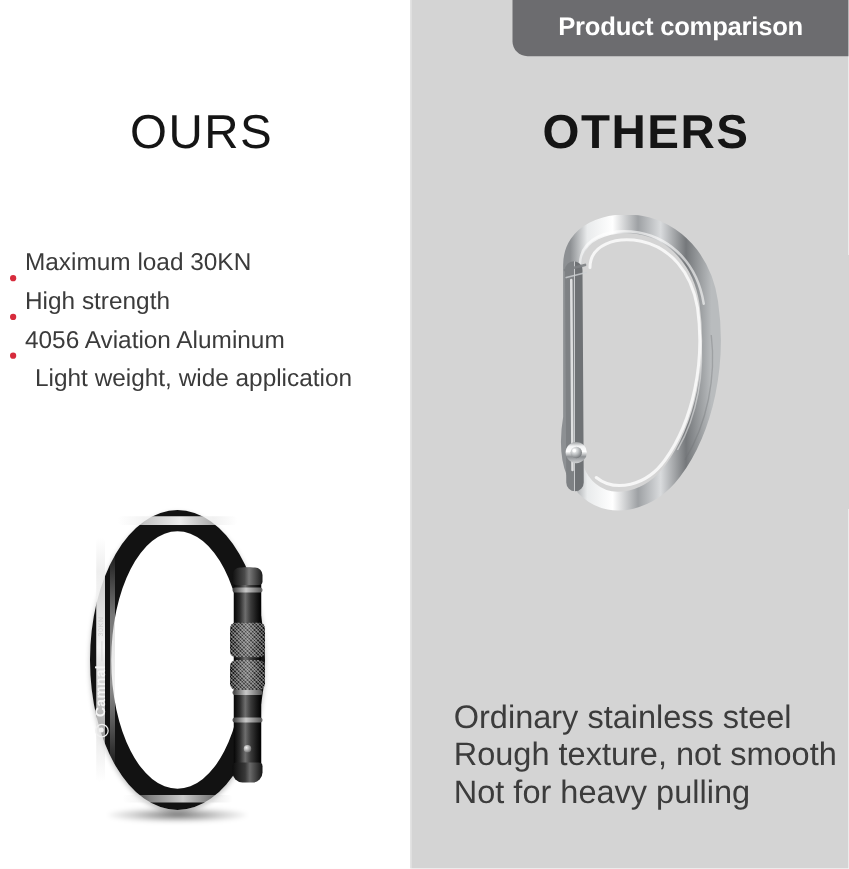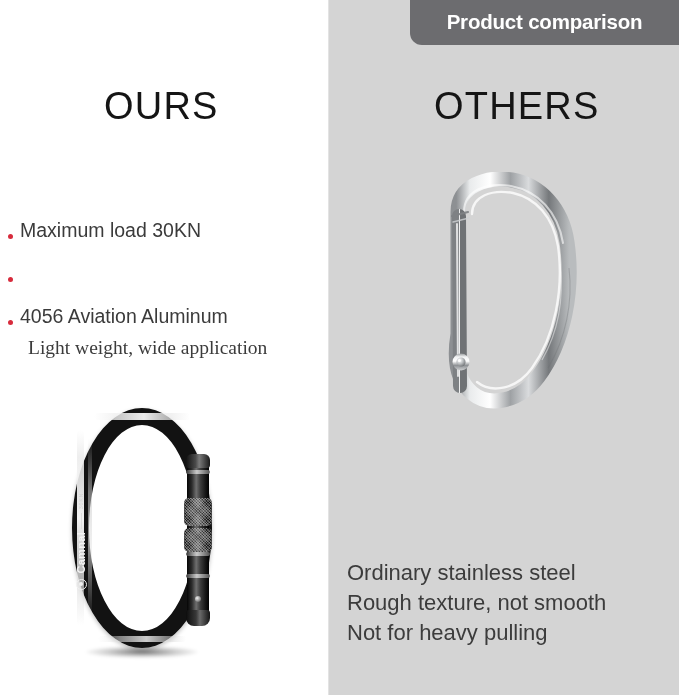--- a/index.html
+++ b/index.html
@@ -62,33 +62,32 @@
   
   .heading {
     position: absolute;
     font-size: 38px;
     font-weight: 300;
     color: #151515;
     letter-spacing: 1.2px;
     white-space: nowrap;
   }
   .heading.ours   { left: 104px;  top: 85px; }
-  .heading.others { left: 434px; top: 85px; }
+  .heading.others { left: 434px; top: 85px; font-weight: bold; }
 
   
   .features {
     position: absolute;
     left: 8px; top: 196px;
     width: 320px;
   }
   .feature-row {
     display: flex;
-    align-items: center;
+    align-items: flex-end;
     margin-bottom: 2px;
-    margin-top: 20px;
   }
   .bullet {
     flex: 0 0 auto;
     width: 5px; height: 5px;
     border-radius: 50%;
     background: #d72b3c;
     margin-top: 12px;
     margin-right: 7px;
   }
   .feature-text {
@@ -97,33 +96,33 @@
     color: #3b3b3b;
     font-weight: 400;
     white-space: nowrap;
   }
   .feature-sub {
     margin-left: 20px;
     font-size: 19.5px;
     line-height: 29px;
     color: #3b3b3b;
     white-space: nowrap;
-    font-family: Liberation Serif, serif;
   }
 
   
   .cons {
     position: absolute;
     left: 347px; top: 558px;
   }
   .con-text {
-    font-size: 22px;
+    font-size: 26px;
     line-height: 30px;
     color: #3c3c3c;
     white-space: nowrap;
+    margin-left: 16px;
   }
 
   
   .carabiner-black {
     position: absolute;
     left: 72px; top: 408px;
     width: 140px; height: 248px;
   }
   
   .cb-body {
@@ -339,20 +338,21 @@
 
   <div class="features" data-interactable="false">
 
     <div class="feature-row" data-interactable="false">
       <span class="bullet" data-interactable="false"></span>
       <span class="feature-text" data-interactable="false">Maximum load 30KN</span>
     </div>
 
     <div class="feature-row" data-interactable="false">
       <span class="bullet" data-interactable="false"></span>
+      <span class="feature-text" data-interactable="false">High strength</span>
     </div>
 
     <div class="feature-row" data-interactable="false">
       <span class="bullet" data-interactable="false"></span>
       <span class="feature-text" data-interactable="false">4056 Aviation Aluminum</span>
     </div>
 
     <div class="feature-sub" data-interactable="false">Light weight, wide application</div>
   </div>
 

